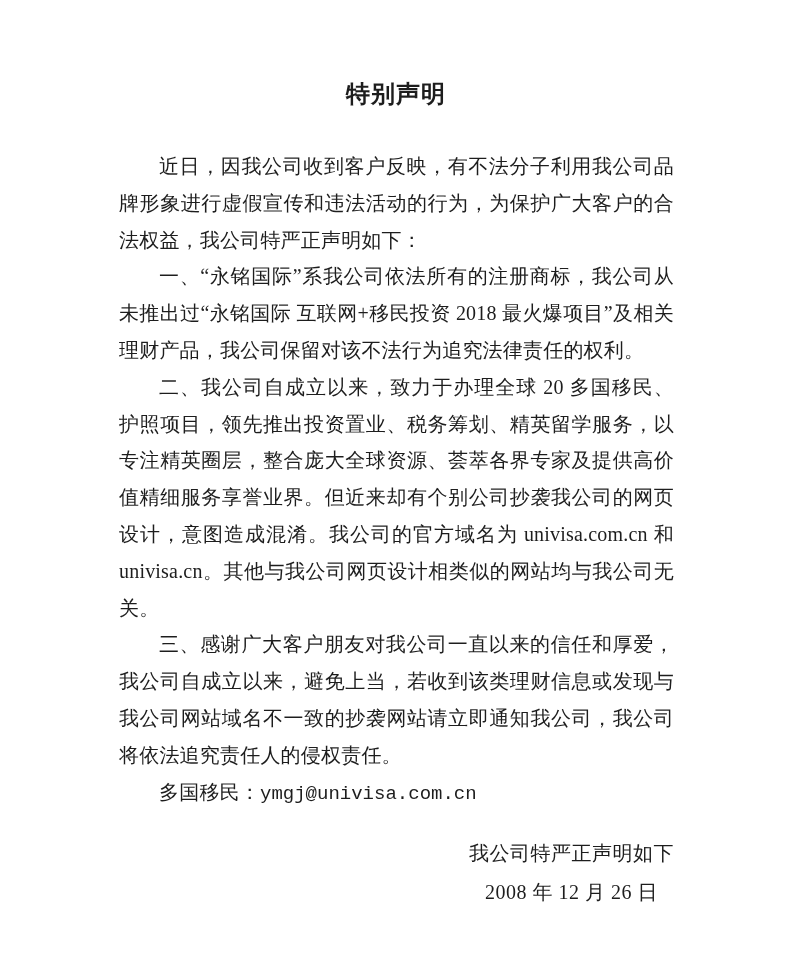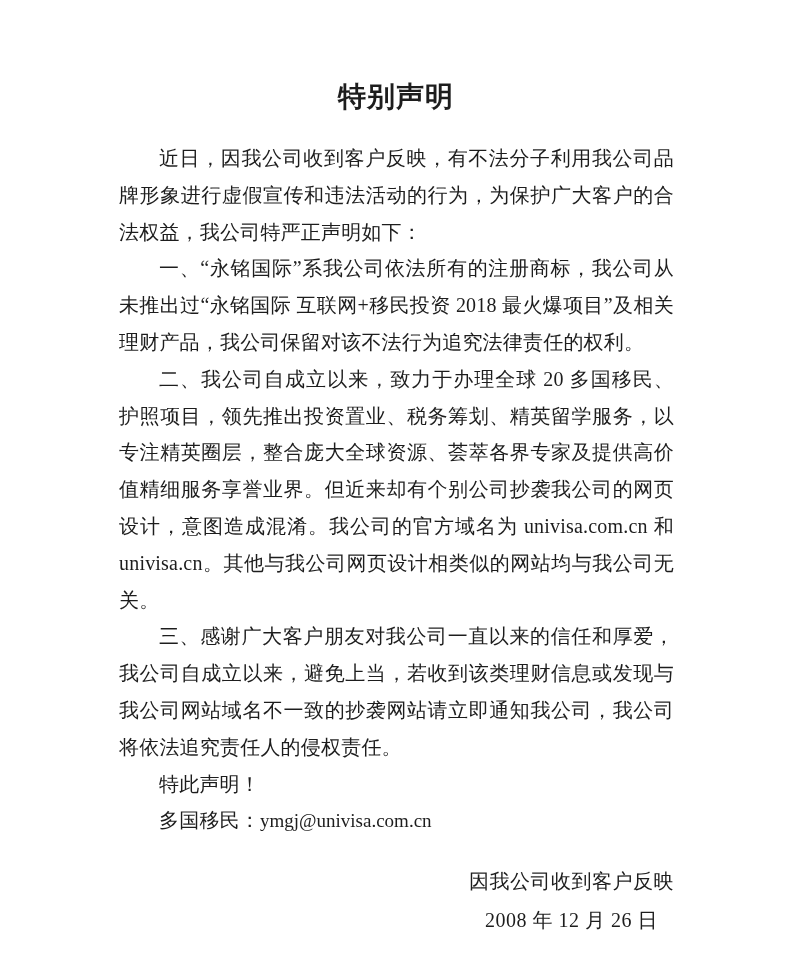--- a/index.html
+++ b/index.html
@@ -16,42 +16,42 @@
     font-family: "Liberation Serif", "DejaVu Serif", serif;
     overflow: hidden;
   }
   .title {
     position: absolute;
     top: 78px;
     left: 0;
     right: 0;
     margin: 0;
     text-align: center;
-    font-size: 28px;
+    font-size: 24px;
     font-weight: 700;
     letter-spacing: 1px;
   }
   .content {
     position: absolute;
     left: 119px;
-    top: 140px;
+    top: 148px;
     width: 555px;
   }
   .para {
     margin: 0;
     font-size: 20px;
     line-height: 36.8px;
     text-align: justify;
     text-justify: inter-character;
     text-indent: 2em;
     letter-spacing: 0.2px;
     word-break: break-word;
   }
   .email {
-    font-family: Liberation Serif, serif;
+    font-family: Liberation Mono, monospace;
     font-size: 19px;
     letter-spacing: 0;
   }
   .signature {
     margin: 22px 0 0 auto;
     width: fit-content;
     text-align: center;
     font-size: 20px;
     line-height: 39px;
     letter-spacing: 0.5px;
@@ -64,21 +64,20 @@
 <body>
 
 <div class="page">
   <h1 class="title">特别声明</h1>
 
   <div class="content">
     <p class="para">近日，因我公司收到客户反映，有不法分子利用我公司品牌形象进行虚假宣传和违法活动的行为，为保护广大客户的合法权益，我公司特严正声明如下：</p>
     <p class="para">一、“永铭国际”系我公司依法所有的注册商标，我公司从未推出过“永铭国际 互联网+移民投资 2018 最火爆项目”及相关理财产品，我公司保留对该不法行为追究法律责任的权利。</p>
     <p class="para">二、我公司自成立以来，致力于办理全球 20 多国移民、护照项目，领先推出投资置业、税务筹划、精英留学服务，以专注精英圈层，整合庞大全球资源、荟萃各界专家及提供高价值精细服务享誉业界。但近来却有个别公司抄袭我公司的网页设计，意图造成混淆。我公司的官方域名为 univisa.com.cn 和 univisa.cn。其他与我公司网页设计相类似的网站均与我公司无关。</p>
     <p class="para">三、感谢广大客户朋友对我公司一直以来的信任和厚爱，我公司自成立以来，避免上当，若收到该类理财信息或发现与我公司网站域名不一致的抄袭网站请立即通知我公司，我公司将依法追究责任人的侵权责任。</p>
-    <p class="para">特此声明！</p>
     <p class="para"><span>多国移民：</span><span class="email">ymgj@univisa.com.cn</span></p>
 
     <div class="signature">
-      <div class="sig-org">因我公司收到客户反映</div>
+      <div class="sig-org">我公司特严正声明如下</div>
       <div class="sig-date">2008 年 12 月 26 日</div>
     </div>
   </div>
 </div>
 
 </body></html>

